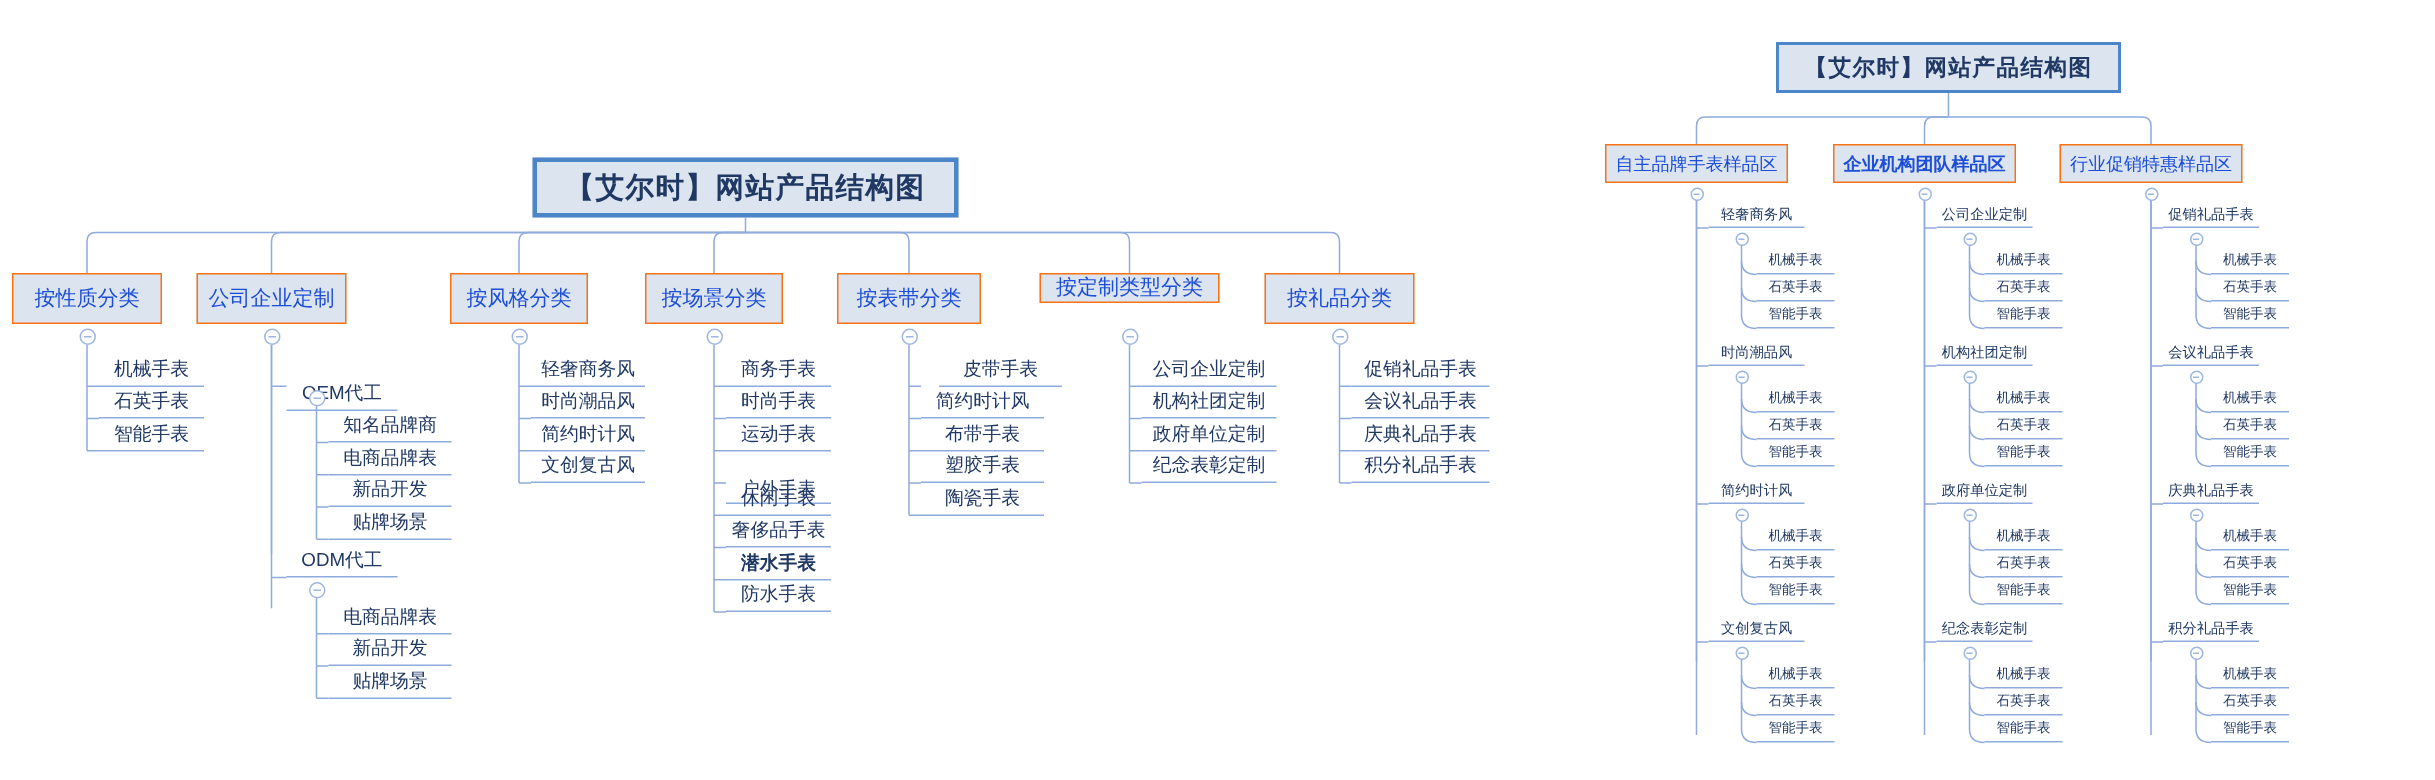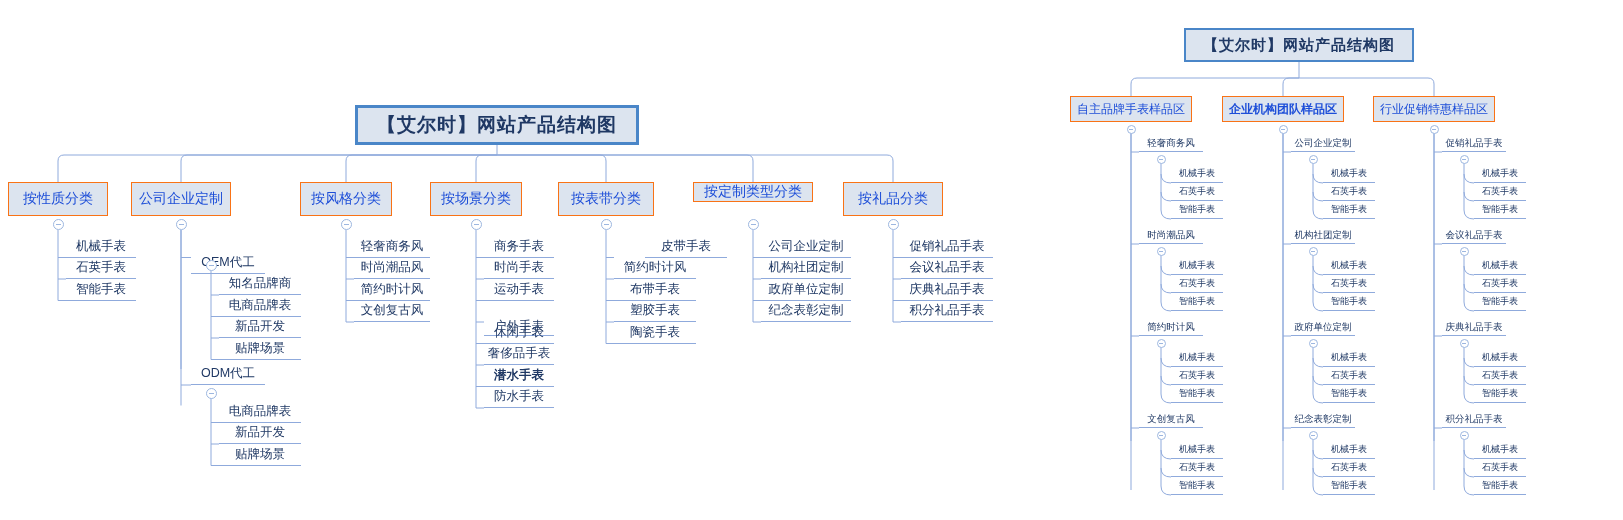--- a/index.html
+++ b/index.html
@@ -210,21 +210,21 @@
       <div class="leaf l1" style="left: 484px; top: 236px; width: 70px; height: 21.5px;">商务手表</div>
       <div class="leaf l1" style="left: 484px; top: 257.5px; width: 70px; height: 21.5px;">时尚手表</div>
       <div class="leaf l1" style="left: 484px; top: 279px; width: 70px; height: 21.5px; font-family: Liberation Serif, serif;">运动手表</div>
       <div class="leaf l1" style="left: 484px; top: 318px; width: 70px; height: 18px;">户外手表</div>
       <div class="leaf l1" style="left: 484px; top: 322px; width: 70px; height: 21.5px;">休闲手表</div>
       <div class="leaf l1" style="left: 484px; top: 343.5px; width: 70px; height: 21.5px;">奢侈品手表</div>
       <div class="leaf l1" style="left: 484px; top: 365px; width: 70px; height: 21.5px; font-weight: bold;">潜水手表</div>
       <div class="leaf l1" style="left: 484px; top: 386.5px; width: 70px; height: 21.5px;">防水手表</div>
       <div class="node cat-box" style="left: 558px; top: 182px; width: 96px; height: 34px;">按表带分类</div>
       <div class="toggle" style="left: 600.5px; top: 218.5px;"></div>
-      <div class="leaf l1" style="left: 645px; top: 236px; width: 82px; height: 21.5px;">皮带手表</div>
+      <div class="leaf l1" style="left: 626px; top: 236px; width: 82px; height: 21.5px;">皮带手表</div>
       <div class="leaf l1" style="left: 614px; top: 257.5px; width: 82px; height: 21.5px;">简约时计风</div>
       <div class="leaf l1" style="left: 614px; top: 279px; width: 82px; height: 21.5px;">布带手表</div>
       <div class="leaf l1" style="left: 614px; top: 300.5px; width: 82px; height: 21.5px;">塑胶手表</div>
       <div class="leaf l1" style="left: 614px; top: 322px; width: 82px; height: 21.5px;">陶瓷手表</div>
       <div class="node cat-box" style="left: 693px; top: 182px; width: 120px; height: 20px;">按定制类型分类</div>
       <div class="toggle" style="left: 747.5px; top: 218.5px;"></div>
       <div class="leaf l1" style="left: 761px; top: 236px; width: 90px; height: 21.5px;">公司企业定制</div>
       <div class="leaf l1" style="left: 761px; top: 257.5px; width: 90px; height: 21.5px;">机构社团定制</div>
       <div class="leaf l1" style="left: 761px; top: 279px; width: 90px; height: 21.5px;">政府单位定制</div>
       <div class="leaf l1" style="left: 761px; top: 300.5px; width: 90px; height: 21.5px;">纪念表彰定制</div>

